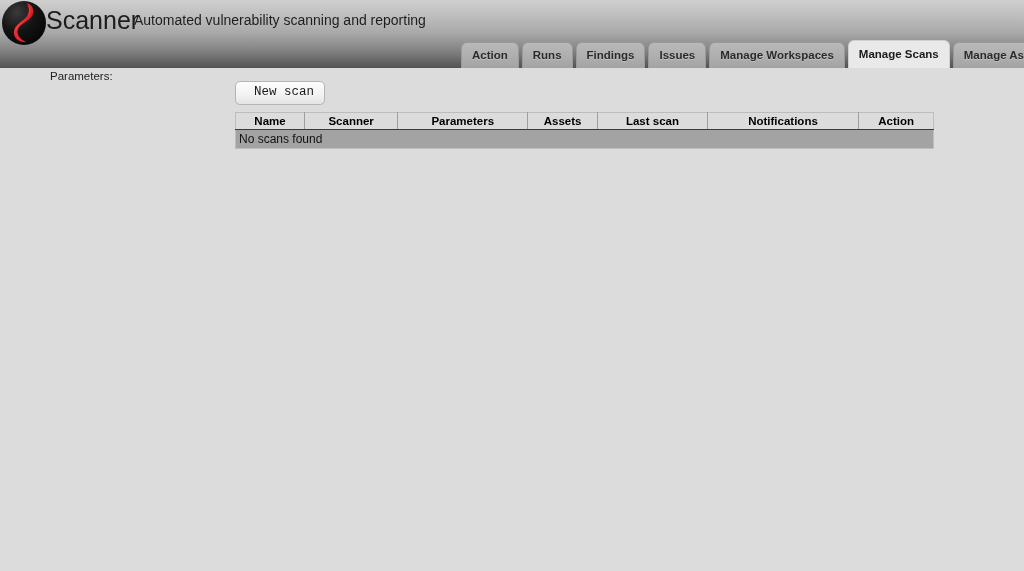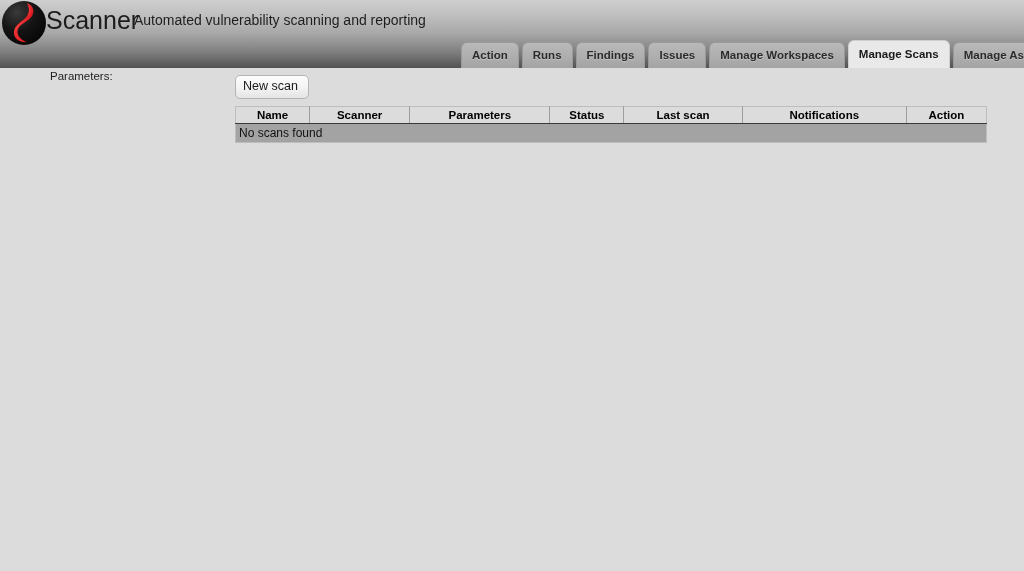--- a/index.html
+++ b/index.html
@@ -145,37 +145,37 @@
   }
   .page-title {
     font-size: 21px;
     font-weight: bold;
     color: #1a1a1a;
     margin: 2px 0 0 0;
     line-height: 26px;
     letter-spacing: -0.2px;
   }
   .new-scan-btn {
-    margin-top: 7px;
+    margin-top: 13px;
     display: inline-block;
-    padding: 3px 10px 4px 7px;
+    padding: 3px 10px 4px 18px;
     font-size: 12.5px;
-    font-family: Liberation Sans, sans-serif;
+    font-family: Liberation Mono, monospace;
     color: #1a1a1a;
     background: linear-gradient(to bottom, #fdfdfd 0%, #f3f3f3 55%, #e4e4e4 100%);
     border: 1px solid #b4b4b4;
     border-radius: 5px;
     cursor: pointer;
     line-height: 15px;
   }
 
   
   .scans-table {
     margin-top: 7px;
-    width: 752px;
+    width: 699px;
     border-collapse: collapse;
     background: #dcdcdc;
     border: 1px solid #bdbdbd;
   }
   .scans-table th {
     font-size: 11.5px;
     font-weight: bold;
     color: #000;
     text-align: center;
     padding: 2px 4px 2px 4px;
@@ -238,21 +238,21 @@
 <div class="main">
 
   <button class="new-scan-btn">New scan</button>
 
   <table class="scans-table">
     <thead>
       <tr>
         <th style="width:74px">Name</th>
         <th style="width:100px">Scanner</th>
         <th style="width:140px">Parameters</th>
-        <th style="width:74px">Status</th>
+        <th style="width:74px">Assets</th>
         <th style="width:118px">Last scan</th>
         <th style="width:164px">Notifications</th>
         <th style="width:80px">Action</th>
       </tr>
     </thead>
     <tbody>
       <tr class="empty-row">
         <td colspan="7">No scans found</td>
       </tr>
     </tbody>

